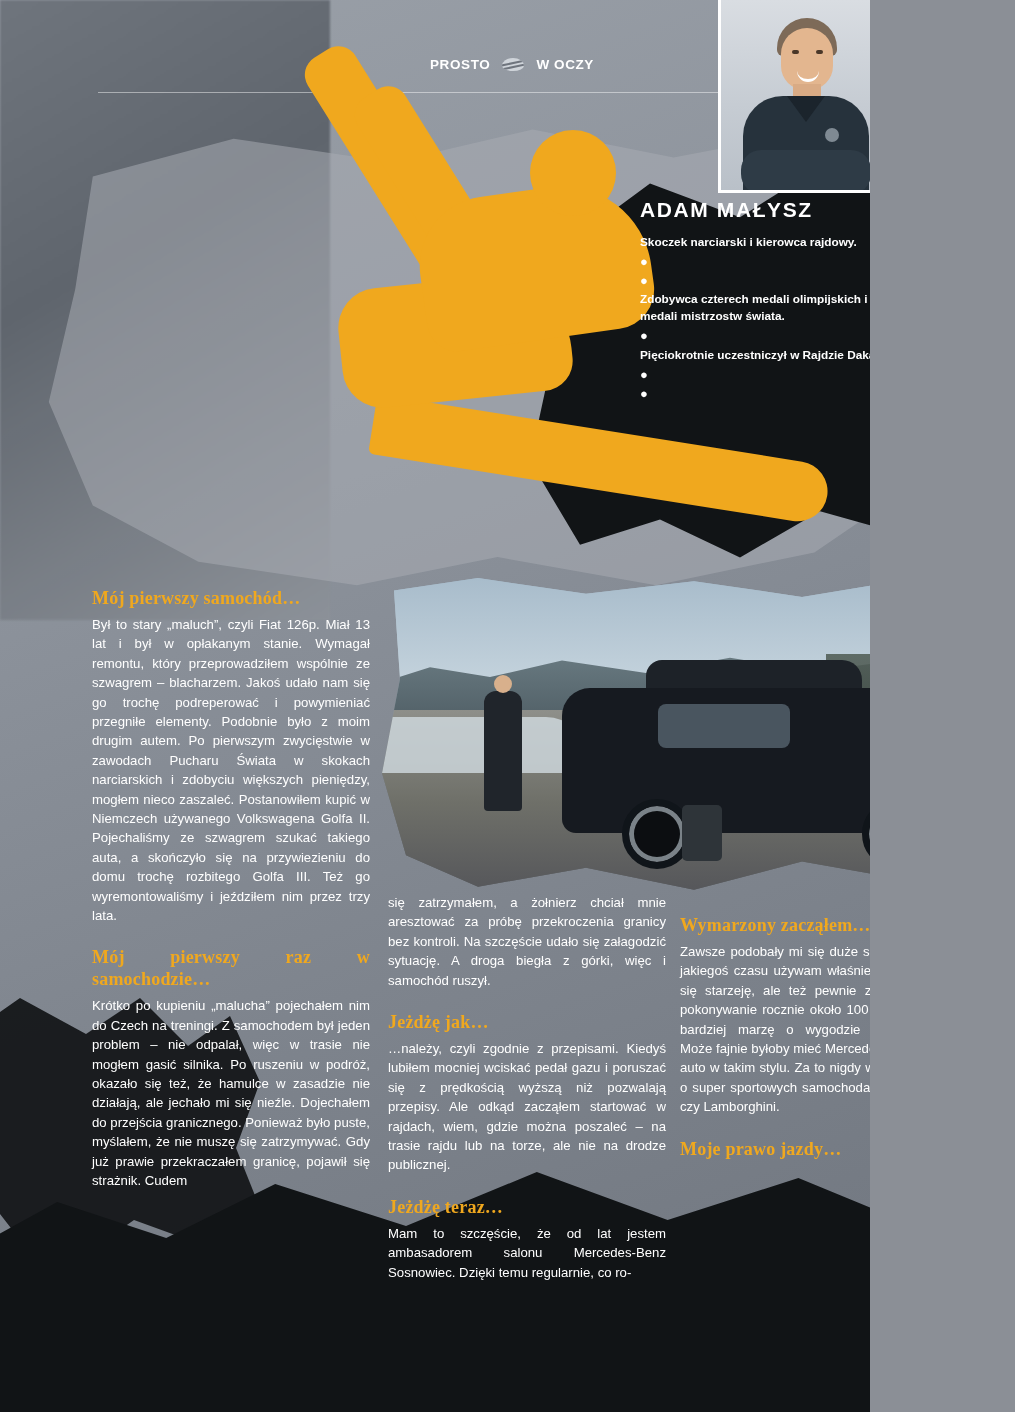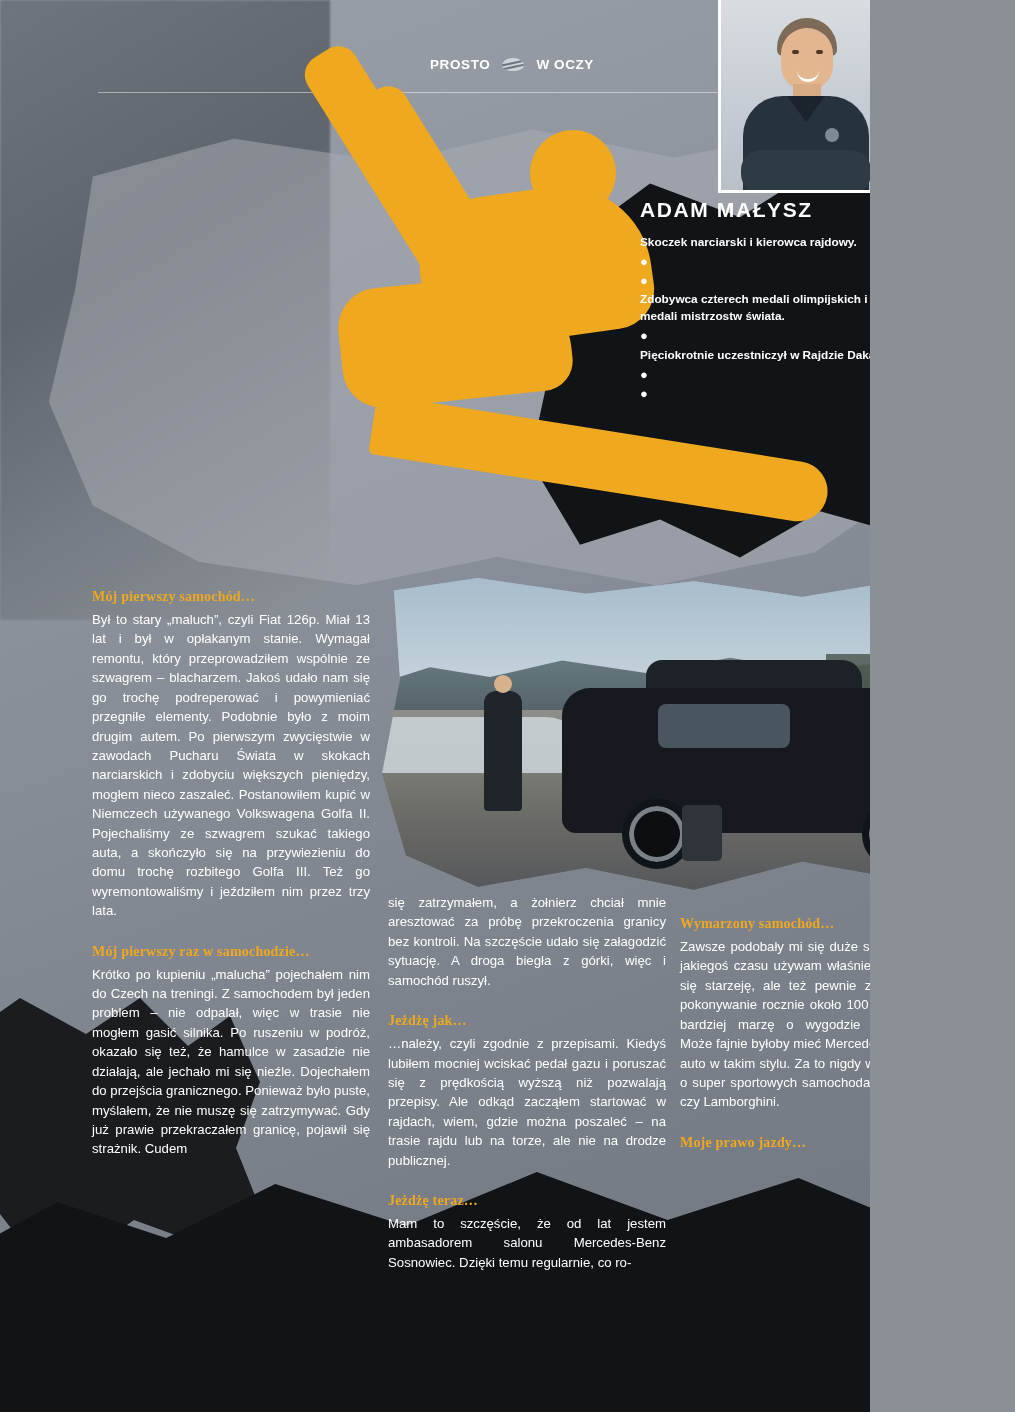--- a/index.html
+++ b/index.html
@@ -335,21 +335,21 @@
     line-height: 1.47;
     text-align: justify;
   }
   .col p { margin: 0 0 0 0; }
   .col1 { left: 92px; top: 588px; }
   .col2 { left: 388px; top: 893px; }
   .col3 { left: 680px; top: 893px; }
   h2.sec {
     color: #f0a81e;
     font-family: "Liberation Serif", serif;
-    font-size: 14px;
+    font-size: 18px;
     font-weight: bold;
     margin: 0 0 5px 0;
     line-height: 1.22;
     letter-spacing: .2px;
   }
   .spacer-lg { height: 22px; }
   
   .page-num {
     position: absolute;
     left: 0; right: 0; bottom: 26px;
@@ -440,19 +440,19 @@
     <div class="spacer-lg"></div>
     <h2 class="sec">Jeżdżę jak…</h2>
     <p>…należy, czyli zgodnie z przepisami. Kiedyś lubiłem mocniej wciskać pedał gazu i poruszać się z prędkością wyższą niż pozwalają przepisy. Ale odkąd zacząłem startować w rajdach, wiem, gdzie można poszaleć – na trasie rajdu lub na torze, ale nie na drodze publicznej.</p>
     <div class="spacer-lg"></div>
     <h2 class="sec">Jeżdżę teraz…</h2>
     <p>Mam to szczęście, że od lat jestem ambasadorem salonu Mercedes-Benz Sosnowiec. Dzięki temu regularnie, co ro-</p>
   </div>
 
   <div class="col col3">
     <div class="spacer-lg"></div>
-    <h2 class="sec">Wymarzony samochód…</h2>
+    <h2 class="sec">Wymarzony zacząłem…</h2>
     <p>Zawsze podobały mi się duże samochody i od jakiegoś czasu używam właśnie takich. Chyba się starzeję, ale też pewnie ze względu na pokonywanie rocznie około 100 tys. km, coraz bardziej marzę o wygodzie podróżowania. Może fajnie byłoby mieć Mercedesa klasy S lub auto w takim stylu. Za to nigdy w nie marzyłem o super sportowych samochodach typu Ferrari czy Lamborghini.</p>
     <div class="spacer-lg"></div>
     <h2 class="sec">Moje prawo jazdy…</h2>
   </div>
 
 </div>
 
 </body></html>

